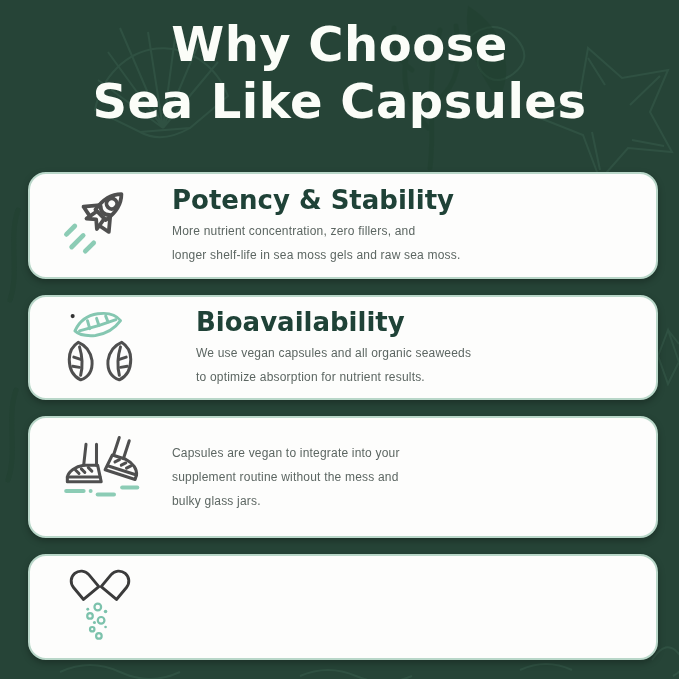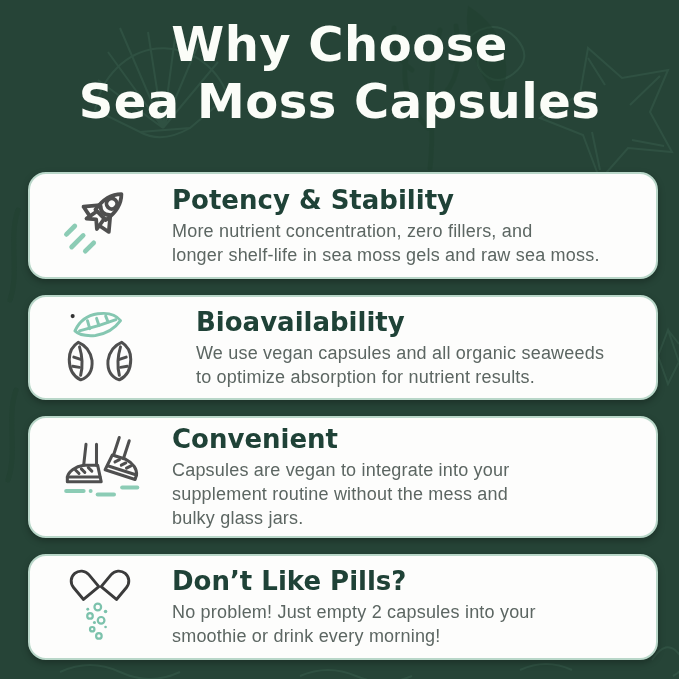--- a/index.html
+++ b/index.html
@@ -78,21 +78,21 @@
     font-family: "DejaVu Sans", sans-serif;
     font-weight: 700;
     font-size: 26px;
     line-height: 30px;
     color: #1f4237;
     margin-bottom: 4px;
   }
 
   .card-body {
     font-family: "Liberation Sans", sans-serif;
-    font-size: 18px;
+    font-size: 12px;
     line-height: 24px;
     color: #5c6662;
     letter-spacing: 0.2px;
     white-space: pre-line;
   }
 </style>
 </head>
 <body>
 
 <div class="poster">
@@ -130,21 +130,21 @@
       </g>
 
       <path d="M470 10 C500 30 512 64 498 96 C480 70 466 40 470 10 Z" fill="#20402f"></path>
 
       <path d="M10 300 C20 270 8 240 18 210 M8 480 C18 450 6 420 16 390"></path>
     </g>
   </svg>
 
   <div class="title-block">
     <div class="title-line">Why Choose</div>
-    <div class="title-line">Sea Moss Capsules</div>
+    <div class="title-line">Sea Like Capsules</div>
   </div>
 
   <div class="cards">
 
     <div class="card h1c">
       <div class="icon-wrap">
         <svg width="84" height="84" viewBox="0 0 80 80" fill="none">
           <g stroke="#8cccb5" stroke-width="4.5" stroke-linecap="round">
             <path d="M8 48 L16 40"></path>
             <path d="M13 60 L24 49"></path>
@@ -212,21 +212,20 @@
           </g>
           <g stroke="#8cccb5" stroke-width="3.4" stroke-linecap="round">
             <path d="M7 48 L22 48"></path>
             <path d="M34 51 L48 51"></path>
             <path d="M55 45 L68 45"></path>
           </g>
           <circle cx="28" cy="48" r="1.7" fill="#8cccb5"></circle>
         </svg>
       </div>
       <div class="card-text">
-        <div class="card-heading">Convenient</div>
         <div class="card-body">Capsules are vegan to integrate into your
 supplement routine without the mess and
 bulky glass jars.</div>
       </div>
     </div>
 
     <div class="card h4c">
       <div class="icon-wrap">
         <svg width="80" height="80" viewBox="0 0 72 72" fill="none">
           <g stroke="#3b3b3b" stroke-width="2.6" stroke-linejoin="round">
@@ -245,21 +244,16 @@
             <circle cx="35" cy="62" r="2.5"></circle>
           </g>
           <g fill="#7cc2ac">
             <circle cx="41" cy="40" r="1.6"></circle>
             <circle cx="31" cy="50" r="1.4"></circle>
             <circle cx="41" cy="54" r="1.2"></circle>
             <circle cx="25" cy="38" r="1.3"></circle>
           </g>
         </svg>
       </div>
-      <div class="card-text">
-        <div class="card-heading">Don’t Like Pills?</div>
-        <div class="card-body">No problem! Just empty 2 capsules into your
-smoothie or drink every morning!</div>
-      </div>
     </div>
 
   </div>
 </div>
 
 </body></html>

